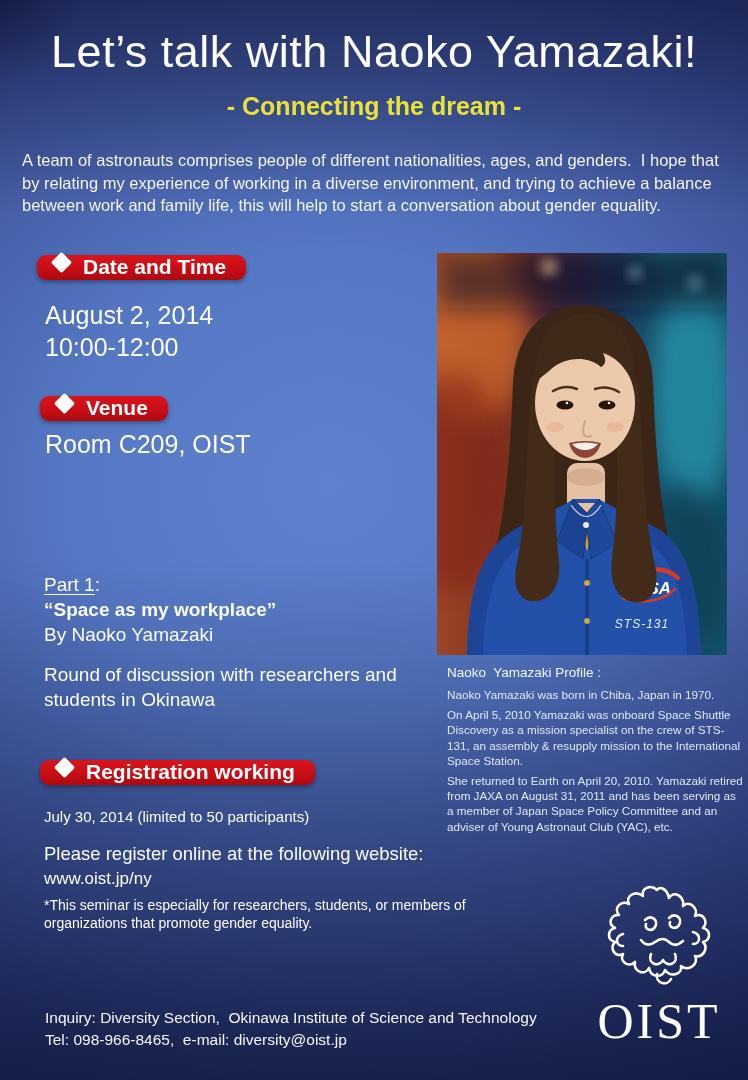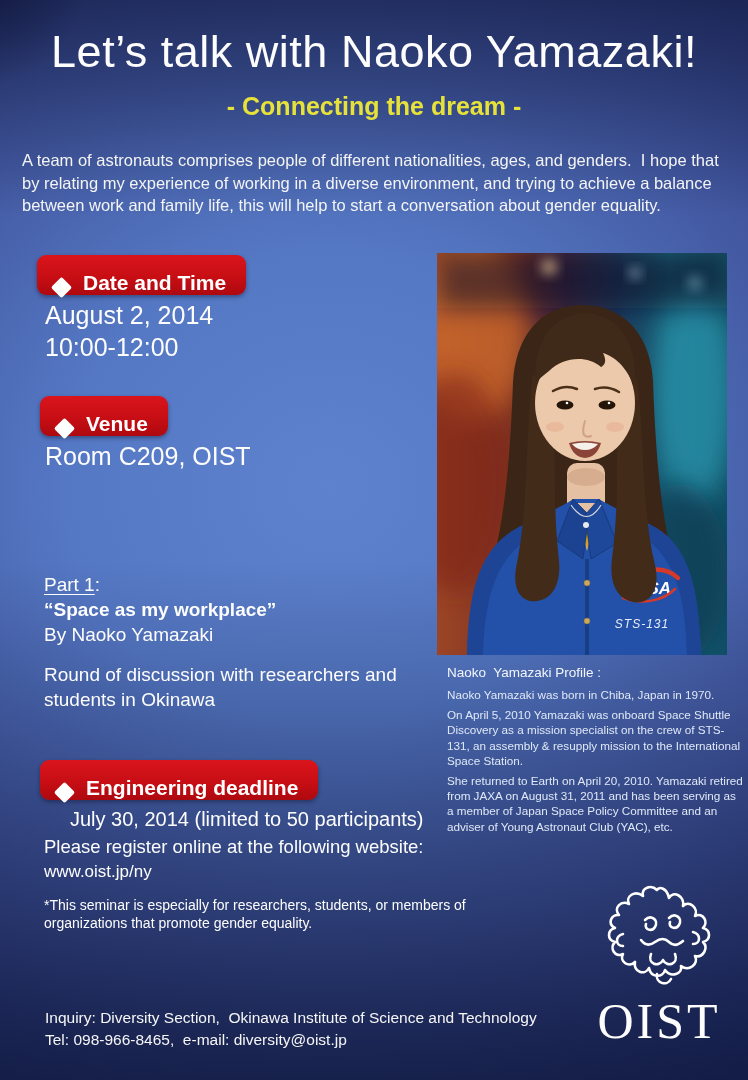--- a/index.html
+++ b/index.html
@@ -21,35 +21,35 @@
   .subtitle {
     left:0; top:92px; width:748px; text-align:center;
     font-size:25px; font-weight:600; color:#e7e23a;
   }
   .subtitle .subdash { font-weight:800; }
   .intro {
     left:22px; top:149px; width:710px;
     font-size:16.5px; line-height:1.37; color:#f4f4f4;
   }
   .badge {
-    position:absolute; display:flex; align-items:flex-end; gap:14px;
-    height:40px; padding:0 20px 0 17px; border-radius:9px;
+    position:absolute; display:flex; align-items:flex-start; gap:14px;
+    height:25px; padding:0 20px 0 17px; border-radius:9px;
     background:linear-gradient(180deg,#da141c 0%, #c70e14 55%, #ad090f 100%);
     box-shadow:0 2px 4px rgba(10,10,30,.4);
   }
   .badge .diamond { width:15px; height:15px; background:#ffffff; transform:rotate(45deg); border-radius:2px; flex:none; }
   .badge .blabel { font-size:21px; font-weight:bold; color:#ffffff; white-space:nowrap; }
   .big { font-size:25px; color:#fdfdfd; }
   .prog { left:44px; top:572px; font-size:19px; line-height:25px; color:#fdfdfd; }
   .prog .u { text-decoration:underline; text-underline-offset:3px; }
   .prog .pbold { font-weight:bold; }
   .prog .pgap { height:15px; }
   .prog .pwrap { width:402px; }
   .reg { left:44px; top:808px; color:#fdfdfd; }
-  .reg .r1 { font-size:20px; margin-bottom:5px;text-align:right; }
+  .reg .r1 { font-size:15px; margin-bottom:18px; }
   .reg .r2 { font-size:18.5px; margin-bottom:4px; }
   .reg .r3 { font-size:17px; }
   .note { left:44px; top:896px; width:502px; font-size:14px; line-height:1.32; color:#fdfdfd; }
   .photo { left:437px; top:253px; width:290px; height:402px; }
   .profile-heading { left:447px; top:665px; font-size:13.5px; color:#f2f6fc; }
   .profile-body { left:447px; top:687px; width:298px; font-size:11.7px; line-height:1.3; color:#dfe8f7; }
   .profile-body p { margin:0 0 5px 0; }
   .logo { left:570px; top:882px; width:178px; text-align:center; }
   .logo-mark { display:block; margin:0 auto; }
   .logo-text {
@@ -76,33 +76,33 @@
     <span class="diamond"></span>
     <span class="blabel">Date and Time</span>
   </div>
   <div class="abs big" style="left:45px; top:301px;">August 2, 2014</div>
   <div class="abs big" style="left:45px; top:333px;">10:00-12:00</div>
 
   <div class="badge" style="left:40px; top:396px;">
     <span class="diamond"></span>
     <span class="blabel">Venue</span>
   </div>
-  <div class="abs big" style="left:45px; top:442px;">Room C209, OIST</div>
+  <div class="abs big" style="left:45px; top:430px;">Room C209, OIST</div>
 
   <div class="abs prog">
     <div><span class="u">Part 1</span><span>:</span></div>
     <div class="pbold">“Space as my workplace”</div>
     <div>By Naoko Yamazaki</div>
     <div class="pgap"></div>
     <div class="pwrap">Round of discussion with researchers and students in Okinawa</div>
   </div>
 
   <div class="badge" style="left:40px; top:760px;">
     <span class="diamond"></span>
-    <span class="blabel">Engineering deadline</span>
+    <span class="blabel">Registration working</span>
   </div>
   <div class="abs reg">
     <div class="r1">July 30, 2014 (limited to 50 participants)</div>
     <div class="r2">Please register online at the following website:</div>
     <div class="r3">www.oist.jp/ny</div>
   </div>
   <div class="abs note">*This seminar is especially for researchers, students, or members of organizations that promote gender equality.</div>
 
   <svg class="abs photo" viewBox="0 0 290 402">
     <defs>

